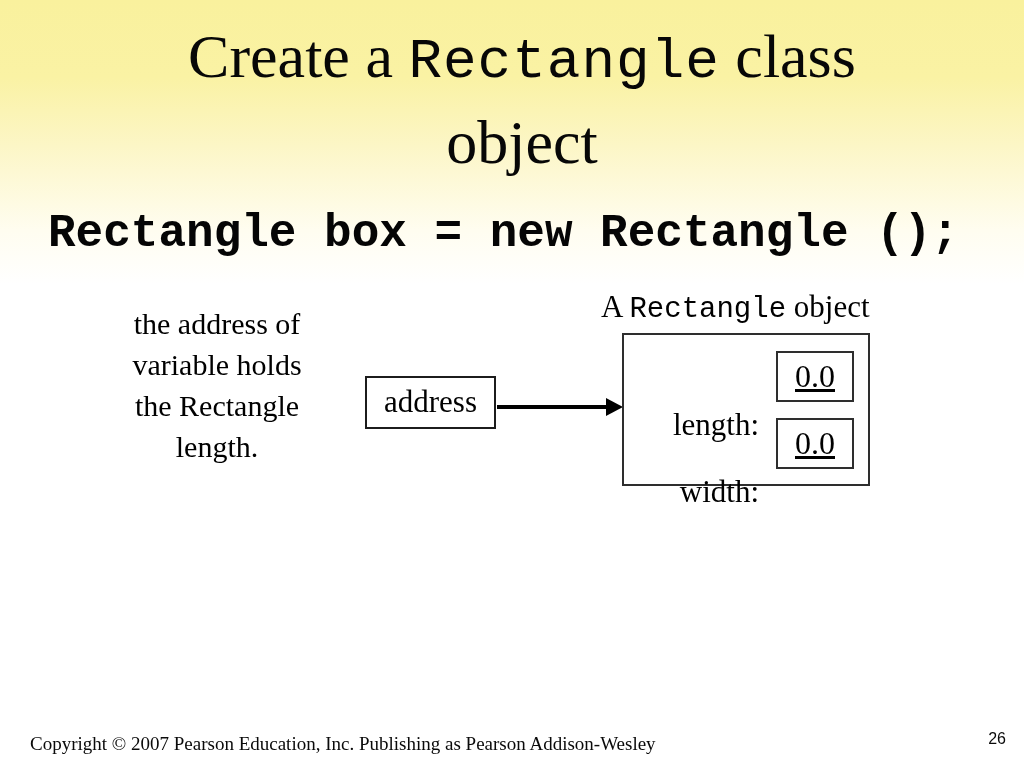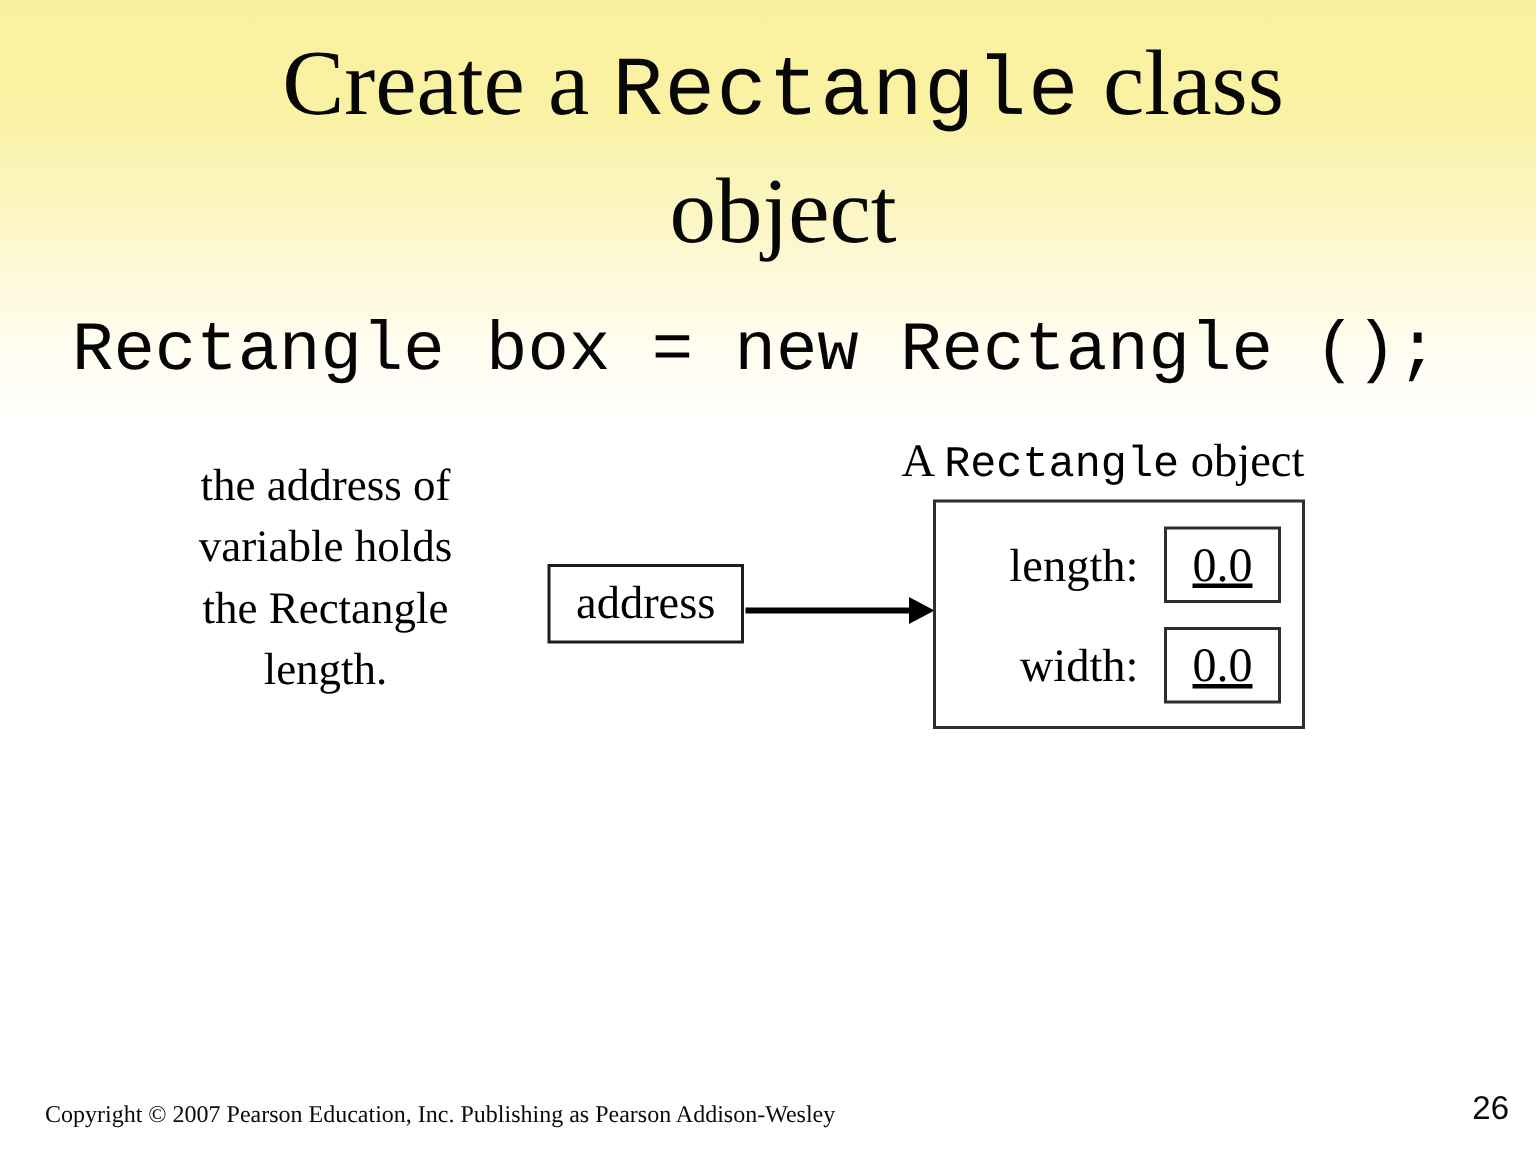--- a/index.html
+++ b/index.html
@@ -36,21 +36,21 @@
   }
   .title .mono { font-size: 56px; letter-spacing: 1px; }
 
   
   .code-line {
     position: absolute;
     top: 206px;
     left: 48px;
     font-size: 46px;
     line-height: 56px;
-    font-weight: normal;
+    font-weight: bold;
     white-space: pre;
     color: #050505;
   }
 
   
   .note {
     position: absolute;
     top: 303px;
     left: 103px;
     width: 228px;
@@ -112,20 +112,21 @@
     border: 2px solid #2e2e2e;
     background: #fff;
   }
   .field-label {
     position: absolute;
     width: 115px;
     text-align: right;
     font-size: 31px;
     line-height: 50px;
     height: 50px;
+    margin-top: 48px;
   }
   .field-label.row1 { left: 20px; top: 17px; }
   .field-label.row2 { left: 20px; top: 84px; font-family: Liberation Serif, serif; }
   .value-box {
     position: absolute;
     left: 152px;
     width: 78px;
     height: 51px;
     border: 2px solid #2e2e2e;
     background: #fff;
@@ -135,30 +136,30 @@
     text-decoration: underline;
   }
   .value-box.row1 { top: 16px; }
   .value-box.row2 { top: 83px; }
 
   
   .footer-copyright {
     position: absolute;
     left: 30px;
     top: 732px;
-    font-size: 16px;
+    font-size: 19px;
     line-height: 24px;
     color: #0a0a0a;
   }
   .footer-page {
     position: absolute;
     right: 18px;
     top: 726px;
     font-family: "Liberation Sans", sans-serif;
-    font-size: 22px;
+    font-size: 16px;
     line-height: 26px;
     color: #0a0a0a;
   }
 </style>
 </head>
 <body>
 
 <div class="slide">
 
   <div class="title">

